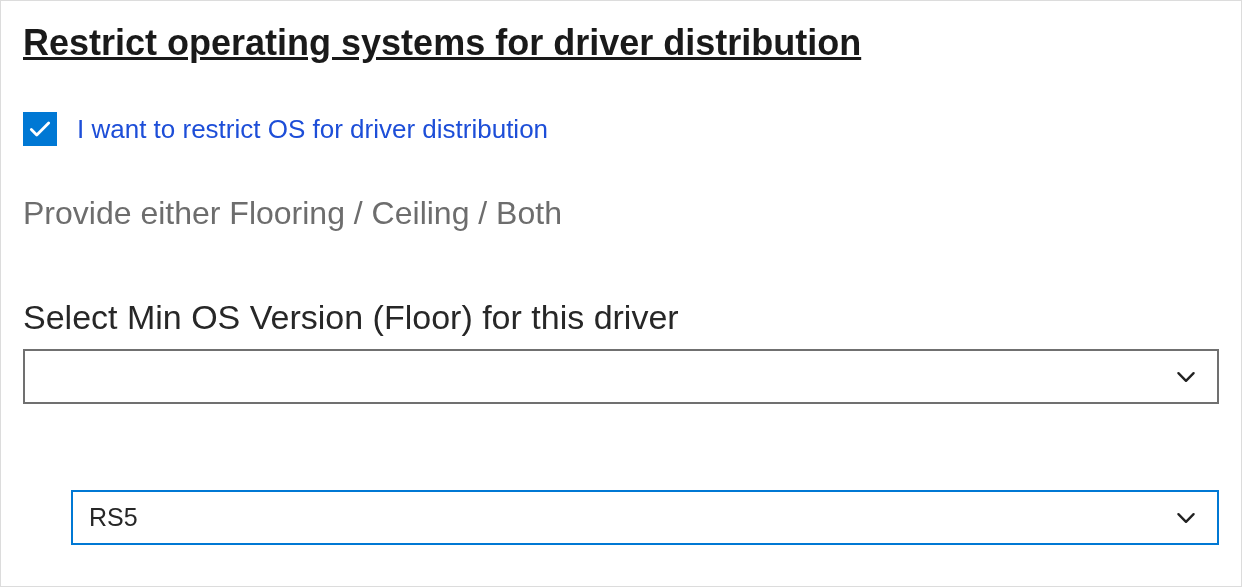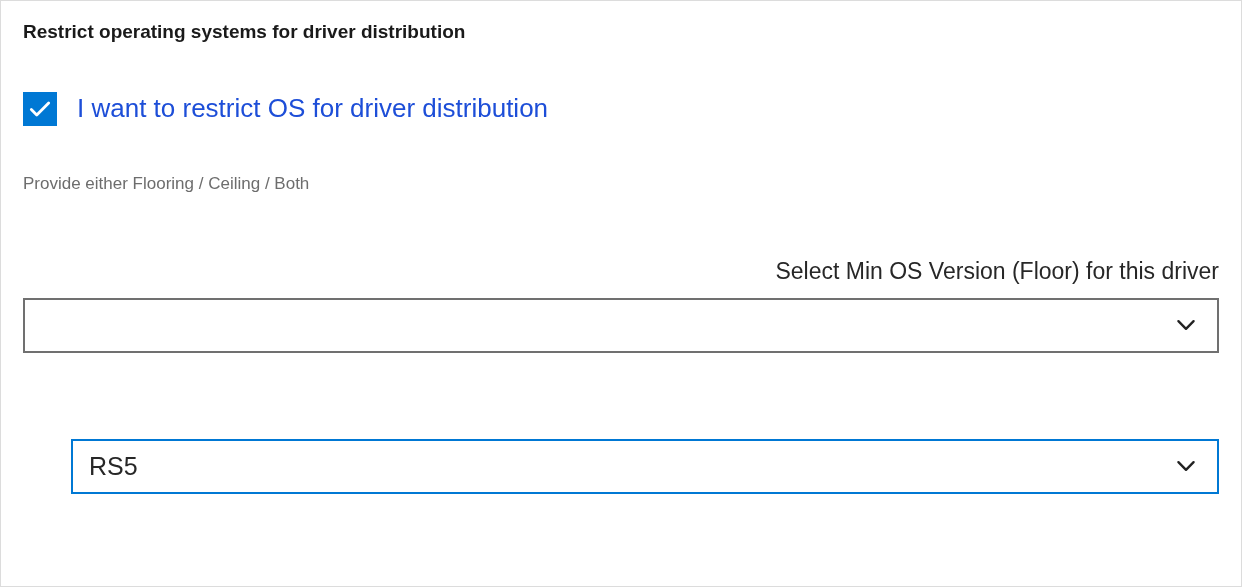--- a/index.html
+++ b/index.html
@@ -13,25 +13,26 @@
   .pane {
     box-sizing: border-box;
     width: 1242px;
     height: 587px;
     border: 1px solid #dcdcdc;
     padding: 20px 22px 22px 22px;
     position: relative;
     overflow: hidden;
   }
   .section-heading {
-    font-size: 19px;
+    font-size: 36px;
     font-weight: 600;
     color: #1a1a1a;
     margin: 0 0 48px 0;
     line-height: 1.2;
+    text-decoration: underline;
   }
   .checkbox-row {
     display: flex;
     align-items: center;
     gap: 20px;
     margin-bottom: 48px;
   }
   .checkbox-box {
     width: 34px;
     height: 34px;
@@ -47,31 +48,30 @@
     height: 26px;
     display: block;
   }
   .checkbox-label {
     font-size: 26px;
     color: #1d4ed8;
     line-height: 1.2;
     cursor: pointer;
   }
   .helper-text {
-    font-size: 17px;
+    font-size: 32px;
     color: #6d6d6d;
     margin: 0 0 64px 0;
     line-height: 1.2;
   }
   .field-label {
-    font-size: 23px;
+    font-size: 34px;
     color: #272727;
     margin: 12px 0 12px 0;
     line-height: 1.2;
-    text-align: right;
   }
   .select-wrap {
     position: relative;
     margin-bottom: 86px;
   }
   .select-wrap.last {
     margin-bottom: 0;
     padding-left: 48px;
   }
   .select-box {

